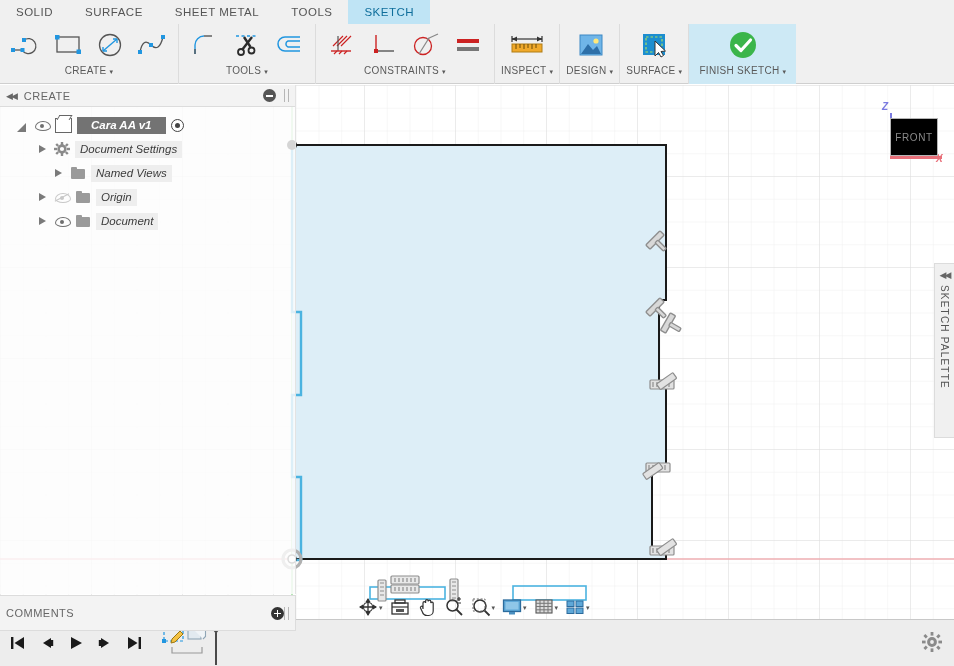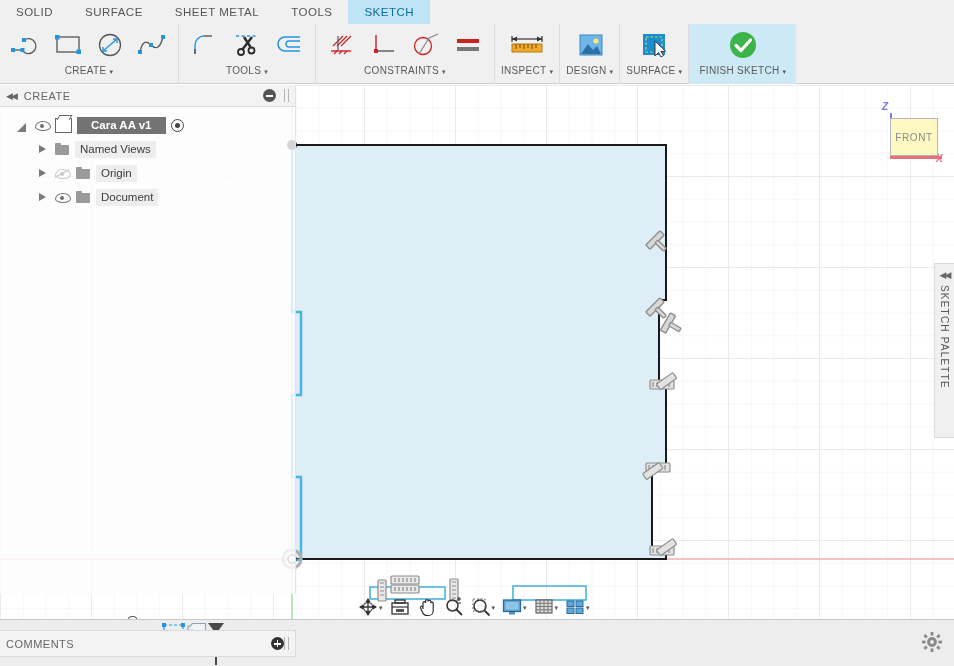--- a/index.html
+++ b/index.html
@@ -135,36 +135,36 @@
   .gear-sm { width: 16px; height: 14px; flex: none; position: relative; }
   .cube-sm {
     width: 17px; height: 15px; flex: none; position: relative;
     border: 1.3px solid #666; background: #fff;
   }
   .cube-sm::after {
     content: ""; position: absolute; left: 2px; top: -4px; width: 11px; height: 4px;
     background: #fff; border: 1.3px solid #666; border-bottom: none;
     transform: skewX(-30deg);
   }
-  .tlabel { color: #3c3c3c; padding: 0 5px; background: #eee; line-height: 17px; }
+  .tlabel { color: #3c3c3c; padding: 0 5px; background: #eee; line-height: 17px; font-style: italic; }
   .trow.root .tlabel { background: #737373; color: #fff; font-weight: bold; padding: 0 14px; }
   .radio-dot {
     width: 13px; height: 13px; border-radius: 50%; border: 1.6px solid #444;
     position: relative; flex: none; background: #fff; cursor: pointer;
   }
   .radio-dot::after {
     content: ""; position: absolute; left: 3px; top: 3px; width: 5px; height: 5px;
     border-radius: 50%; background: #444;
   }
 
   
   #comments {
-    position: absolute; left: 0; top: 595px; width: 296px; height: 27px;
+    position: absolute; left: 0; top: 595px; width: 296px; height: 36px;
     background: #f3f3f3; border: 1px solid #dcdcdc; border-left: none;
-    display: flex; align-items: center; padding: 0 6px; gap: 0; z-index: 7; margin-top: 35px;
+    display: flex; align-items: center; padding: 0 6px; gap: 0; z-index: 7;
   }
   #comments-title { font-size: 11px; color: #666; letter-spacing: .5px; flex: 1; }
   .circ-plus {
     width: 13px; height: 13px; border-radius: 50%; background: #333;
     position: relative; cursor: pointer;
   }
   .circ-plus::after, .circ-plus::before {
     content: ""; position: absolute; background: #fff;
   }
   .circ-plus::after { left: 3px; top: 6px; width: 7px; height: 1.5px; }
@@ -176,21 +176,21 @@
     background: #fff; overflow: hidden;
   }
   #grid-svg, #sketch-svg { position: absolute; left: 0; top: 0; }
 
   
   #viewcube {
     position: absolute; right: 14px; top: 20px; width: 72px; height: 62px; z-index: 5;
   }
   #cube-face {
     position: absolute; left: 22px; top: 13px; width: 48px; height: 38px;
-    background: #fef9c3; border: 1px solid #b5b5b5;
+    background: #000000; border: 1px solid #b5b5b5;
     display: flex; align-items: center; justify-content: center;
     font-size: 10px; color: #8a8a8a; letter-spacing: .6px; cursor: pointer;
   }
   .axis-z {
     position: absolute; left: 22px; top: 8px; width: 2px; height: 45px;
     background: #7a7ae0;
   }
   .axis-x {
     position: absolute; left: 22px; top: 51px; width: 52px; height: 2.5px;
     background: #e8707a;
@@ -567,22 +567,41 @@
     <div id="tree">
 
       <div class="trow root" style="padding-left:16px">
         <span class="tri open"></span>
         <span class="eye"></span>
         <span class="cube-sm"></span>
         <span class="tlabel">Cara AA v1</span>
         <span class="radio-dot"></span>
       </div>
 
-
       <div class="trow" style="padding-left:36px">
+        <span class="tri"></span>
+        <span class="gear-sm">
+          <svg width="16" height="14" viewBox="0 0 16 14">
+            <circle cx="8" cy="7" r="3.4" fill="none" stroke="#8a8a8a" stroke-width="2.6"></circle>
+            <g fill="#8a8a8a">
+              <rect x="6.8" y="0" width="2.4" height="3"></rect>
+                <rect x="6.8" y="11" width="2.4" height="3"></rect>
+              <rect x="0" y="5.8" width="3" height="2.4"></rect>
+                <rect x="13" y="5.8" width="3" height="2.4"></rect>
+              <rect x="2" y="1.6" width="2.4" height="2.8" transform="rotate(-45 3.2 3)"></rect>
+              <rect x="11.6" y="9.6" width="2.4" height="2.8" transform="rotate(-45 12.8 11)"></rect>
+              <rect x="11.6" y="1.6" width="2.4" height="2.8" transform="rotate(45 12.8 3)"></rect>
+              <rect x="2" y="9.6" width="2.4" height="2.8" transform="rotate(45 3.2 11)"></rect>
+            </g>
+          </svg>
+        </span>
+        <span class="tlabel">Document Settings</span>
+      </div>
+
+      <div class="trow" style="padding-left:52px">
         <span class="tri"></span>
         <span class="folder"></span>
         <span class="tlabel">Named Views</span>
       </div>
 
       <div class="trow" style="padding-left:36px">
         <span class="tri"></span>
         <span class="eye off">
           <span class="slash"></span>
         </span>

